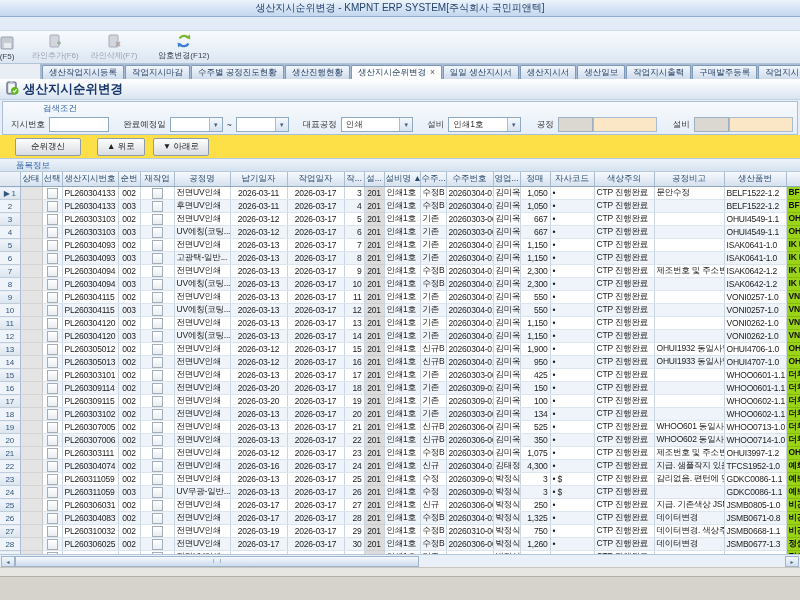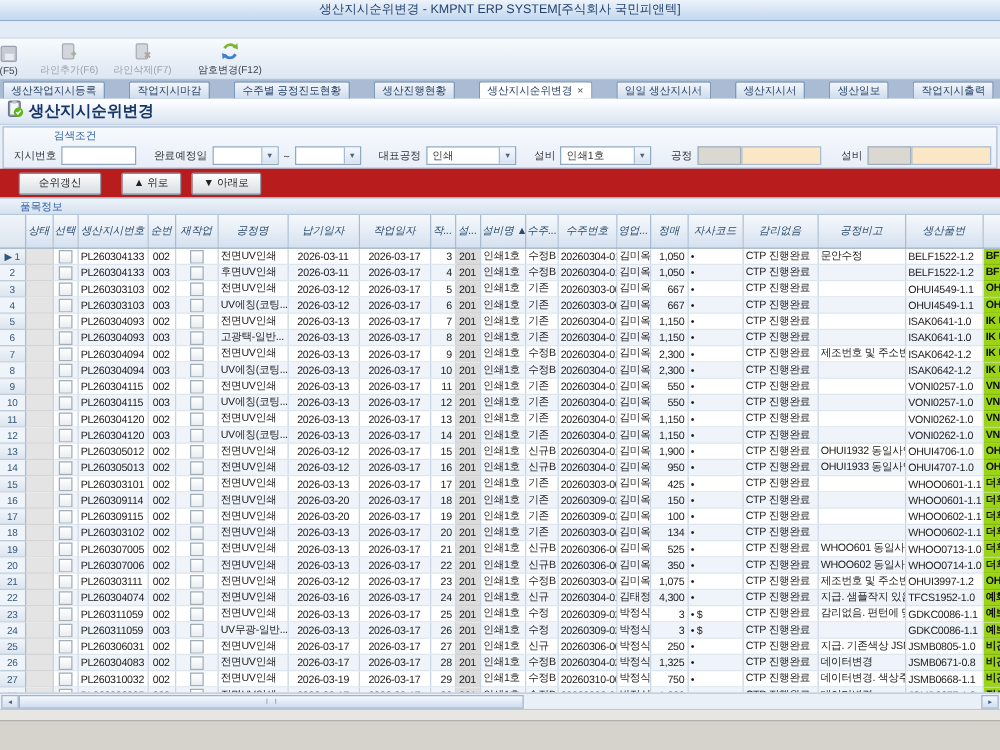--- a/index.html
+++ b/index.html
@@ -15,21 +15,21 @@
   .toolbar{height:32px;background:linear-gradient(#f8fbfe,#dce6f2);border-bottom:1px solid #b4c4d8;
     display:flex;align-items:flex-end;overflow:hidden;}
   .tbtn{display:flex;flex-direction:column;align-items:center;justify-content:flex-end;
     font-size:8px;color:#3c4450;padding:2px 6px 2px;min-width:44px;cursor:default;}
   .tbtn.disabled{color:#9aa3ad;}
   .tbtn .ticon{height:16px;margin-bottom:1px;}
   .tbtn.cut{min-width:26px;margin-left:-12px;}
   .tsep{width:1px;background:#b9c7d8;margin:4px 4px;box-shadow:1px 0 0 #ffffff;}
 
   
-  .tabstrip{height:15px;background:#a9bcd3;display:flex;align-items:flex-end;padding-left:2px;gap:19px;overflow:hidden;}
+  .tabstrip{height:15px;background:#a9bcd3;display:flex;align-items:flex-end;padding-left:2px;gap:1px;overflow:hidden;margin-left:40px;}
   .tab{height:13px;line-height:13px;padding:0 6px;font-size:8.5px;color:#243f63;white-space:nowrap;
     background:linear-gradient(#f2f6fb,#cfdcec);border:1px solid #7e99b8;border-bottom:none;
     border-radius:2px 2px 0 0;display:flex;gap:4px;cursor:default;}
   .tab.active{background:#ffffff;}
   .tabclose{color:#555;}
 
   
   .pageheader{height:20px;background:linear-gradient(#ffffff,#d9e4f1);border-bottom:1px solid #c2d0e2;
     display:flex;align-items:center;padding-left:4px;gap:4px;}
   .pagetitle{font-size:12.5px;font-weight:bold;color:#17376b;}
@@ -42,34 +42,34 @@
   .fields .lbl{margin:0 4px;}
   .inp{height:13px;border:1px solid #8fa9c2;background:#fff;width:66px;}
   .combo{height:13px;border:1px solid #8fa9c2;background:#fff;display:flex;align-items:stretch;}
   .combo .val{flex:1;padding:0 4px;font-size:8.5px;line-height:13px;overflow:hidden;}
   .combo .arrow{width:12px;background:linear-gradient(#f4f8fc,#d8e3f1);border-left:1px solid #a9bdd2;
     color:#4a6480;font-size:6px;display:flex;align-items:center;justify-content:center;}
   .ro{background:#dbd8d2;border:1px solid #9fb0c2;height:13px;width:38px;}
   .orange{background:#fbe7c6;border:1px solid #a9bdd2;height:13px;width:70px;}
 
   
-  .actions{display:flex;align-items:center;height:23px;padding-left:15px;background:#b91c1c;}
+  .actions{display:flex;align-items:center;height:23px;padding-left:15px;background:#fde047;}
   .abtn{height:16px;border:1px solid #8f9ba8;border-radius:2px;background:linear-gradient(#fdfdfd,#d9dde2);
     font-size:8.5px;color:#222;padding:0 9px;display:flex;align-items:center;cursor:default;}
   .abtn.first{min-width:46px;justify-content:center;}
   .gap16{width:16px;} .gap8{width:8px;}
 
   
   .grid-titlebar{height:12px;line-height:12px;background:linear-gradient(#edf3fa,#d6e2f0);
     border-top:1px solid #b9c9dc;border-bottom:1px solid #b9c9dc;font-size:8.5px;color:#2d5fa8;padding-left:16px;}
   .grid-clip{height:382px;overflow:hidden;background:#fff;}
   table{border-collapse:collapse;table-layout:fixed;width:846px;font-size:8.5px;}
-  thead th{height:26px;background:linear-gradient(#f6f9fc,#d5e1f0);border-right:1px solid #aabccf;
+  thead th{height:14px;background:linear-gradient(#f6f9fc,#d5e1f0);border-right:1px solid #aabccf;
     border-bottom:1px solid #93a9c0;color:#2b4a6b;font-weight:normal;overflow:hidden;white-space:nowrap;
-    text-align:center;padding:0 1px;font-style:italic;}
+    text-align:center;padding:0 1px;}
   th.corner{background:linear-gradient(#f0f5fa,#dbe4ee);}
   tbody td{height:12px;border-right:1px solid #c9d5e2;border-bottom:1px solid #dde5ee;overflow:hidden;
     white-space:nowrap;padding:0 2px;color:#1c1c1c;letter-spacing:-0.2px;background:#fff;}
   tr.alt td{background:#eff4fa;}
   td.rowhdr{background:linear-gradient(#f0f5fa,#dbe4ee);border-right:1px solid #a9bccf;
     border-bottom:1px solid #bfcddb;color:#33567c;text-align:center;font-size:8px;padding:0;}
   td.blankcol{background:#e4e4e4 !important;border-right-color:#c6c6c6;border-bottom-color:#d4d4d4;}
   td.graycol{background:#dcdcdc !important;text-align:center;border-bottom-color:#cfcfcf;}
   td.green{background:#9bd416 !important;font-weight:bold;color:#101010;border-bottom-color:#86ba0f;}
   td.r{text-align:right;} td.c{text-align:center;}
@@ -277,21 +277,21 @@
             <th>납기일자</th>
             <th>작업일자</th>
             <th>작...</th>
             <th>설...</th>
             <th>설비명<span> ▲</span></th>
             <th>수주...</th>
             <th>수주번호</th>
             <th>영업...</th>
             <th>정매</th>
             <th>자사코드</th>
-            <th>감리없음</th>
+            <th>색상주의</th>
             <th>공정비고</th>
             <th>생산품번</th>
             <th></th>
           </tr>
         </thead>
       <tbody>
           <tr>
             <td class="rowhdr">▶ 1</td>
             <td class="blankcol"></td>
             <td>

